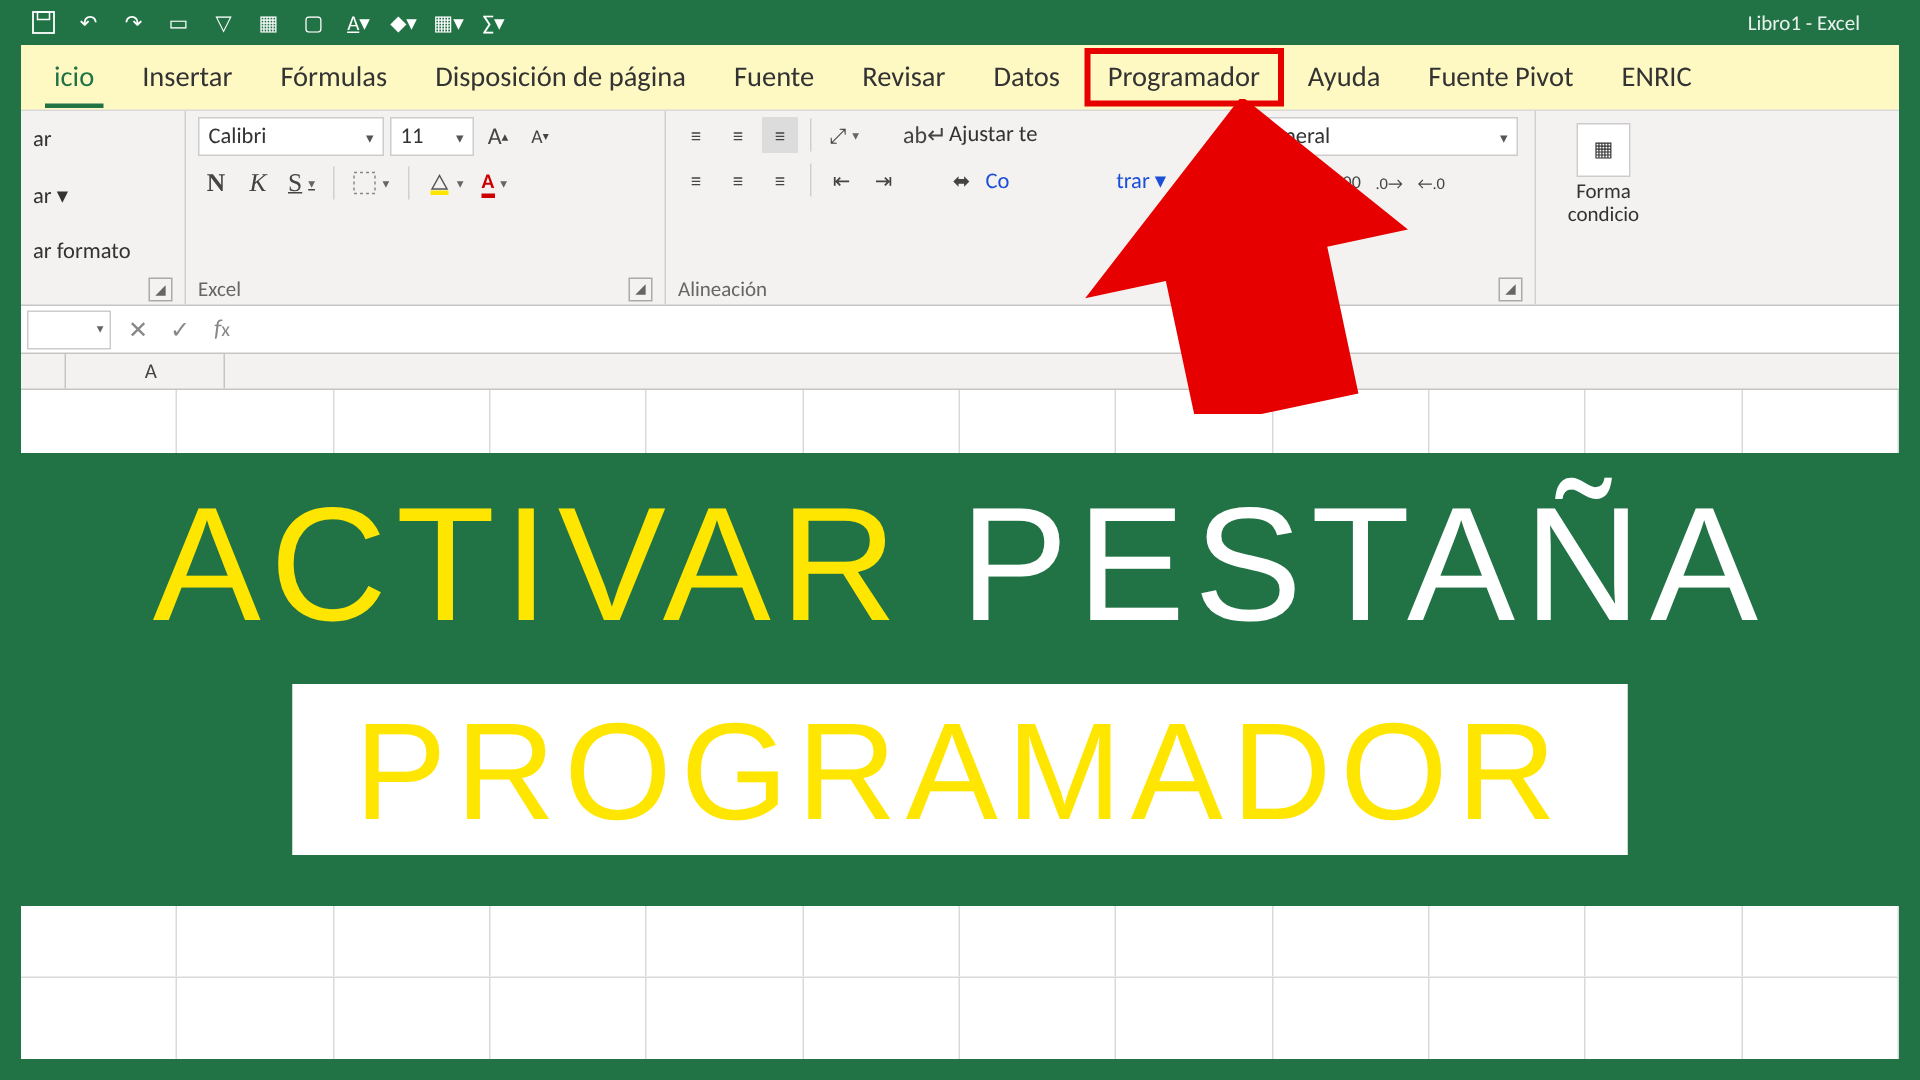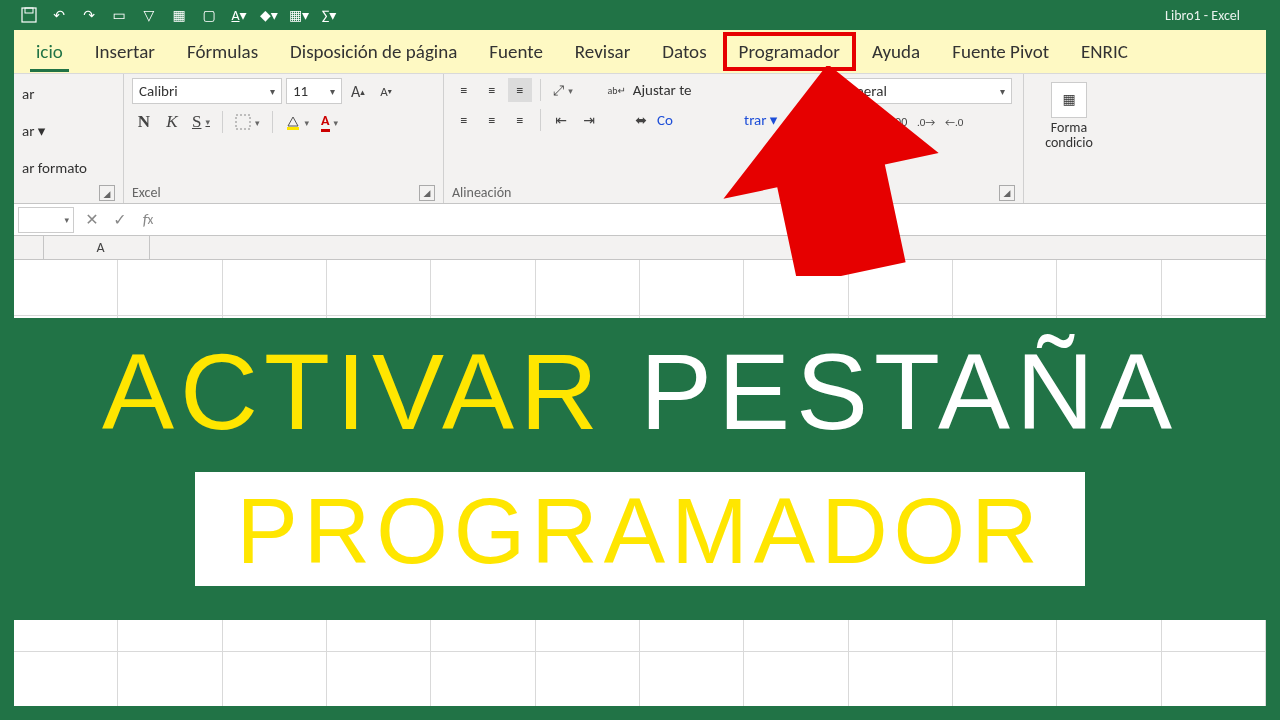--- a/index.html
+++ b/index.html
@@ -161,21 +161,21 @@
     position: absolute;
     top: 66px;
     left: 720px;
     width: 220px;
     height: 210px;
     pointer-events: none;
   }
   
   .headline {
     position: absolute;
-    top: 318px;
+    top: 302px;
     left: 14px; right: 14px;
     background: #217346;
     text-align: center;
     padding: 20px 10px 34px;
   }
   .headline .line1 {
     font-family: Impact, "Arial Black", sans-serif;
     font-size: 108px;
     letter-spacing: 6px;
     line-height: 1;
@@ -249,21 +249,21 @@
       </div>
       <div class="group-label">
           <span></span>
           <span class="launcher">◢</span>
         </div>
     </div>
 
     <div class="group" style="width:320px">
       <div class="group-body">
         <div class="btn-row">
-          <div class="combo" style="width:150px">
+          <div class="combo" style="width:124px">
               <span>Calibri</span>
               <span class="caret">▾</span>
             </div>
           <div class="combo" style="width:56px">
               <span>11</span>
               <span class="caret">▾</span>
             </div>
           <span class="sbtn" style="font-size:16px">A<sup style="font-size:9px">▴</sup></span>
           <span class="sbtn" style="font-size:13px">A<sup style="font-size:8px">▾</sup></span>
         </div>
@@ -303,21 +303,21 @@
 
     <div class="group" style="width:380px">
       <div class="group-body">
         <div class="btn-row">
           <span class="sbtn">≡</span>
           <span class="sbtn">≡</span>
           <span class="sbtn" style="background:#dcdcdc">≡</span>
           <span class="sep"></span>
           <span class="sbtn wide">⤢<span class="caret-sm">▾</span></span>
           <span style="width:20px"></span>
-          <span class="sbtn" style="font-size:10px">ab↵</span>
+          <span class="sbtn" style="font-size:16px">ab↵</span>
           <span style="font-size:15px;color:#333">Ajustar te</span>
         </div>
         <div class="btn-row">
           <span class="sbtn">≡</span>
           <span class="sbtn">≡</span>
           <span class="sbtn">≡</span>
           <span class="sep"></span>
           <span class="sbtn">⇤</span>
           <span class="sbtn">⇥</span>
           <span style="width:20px"></span>

